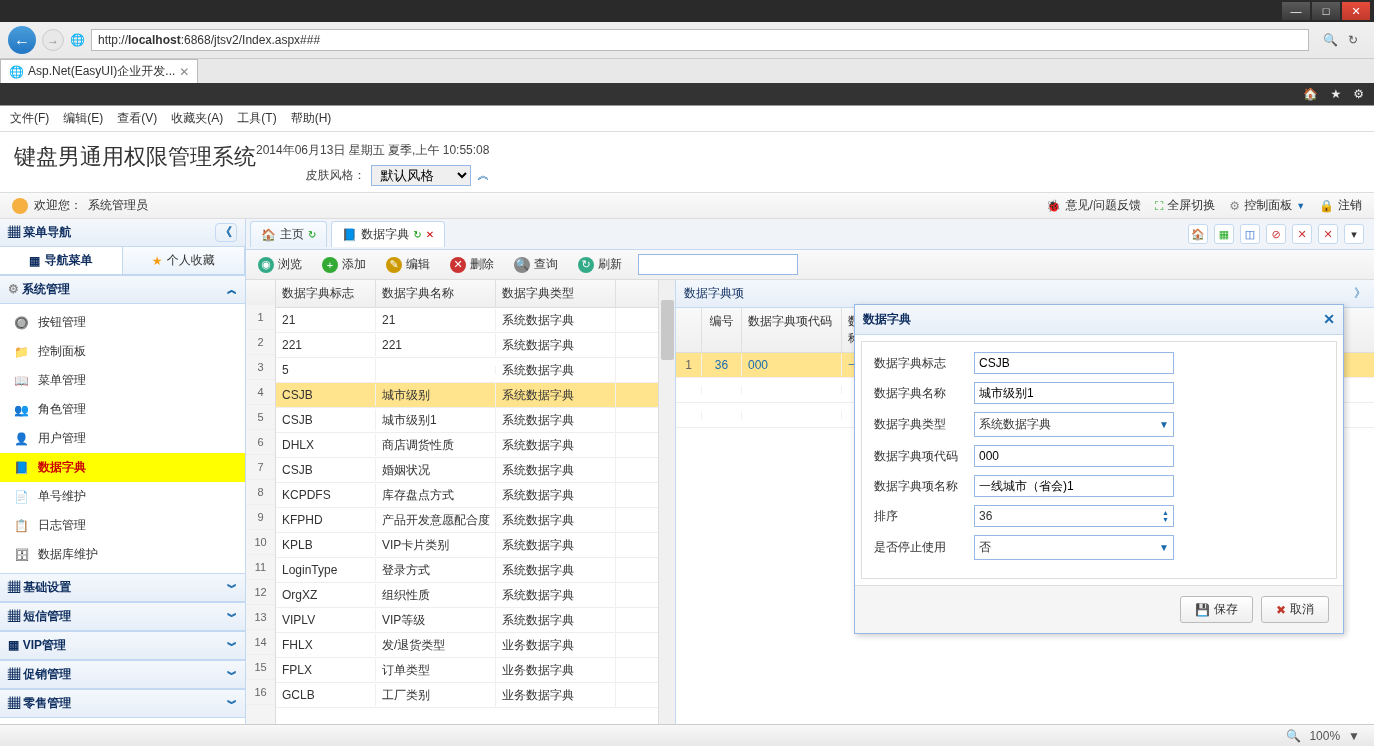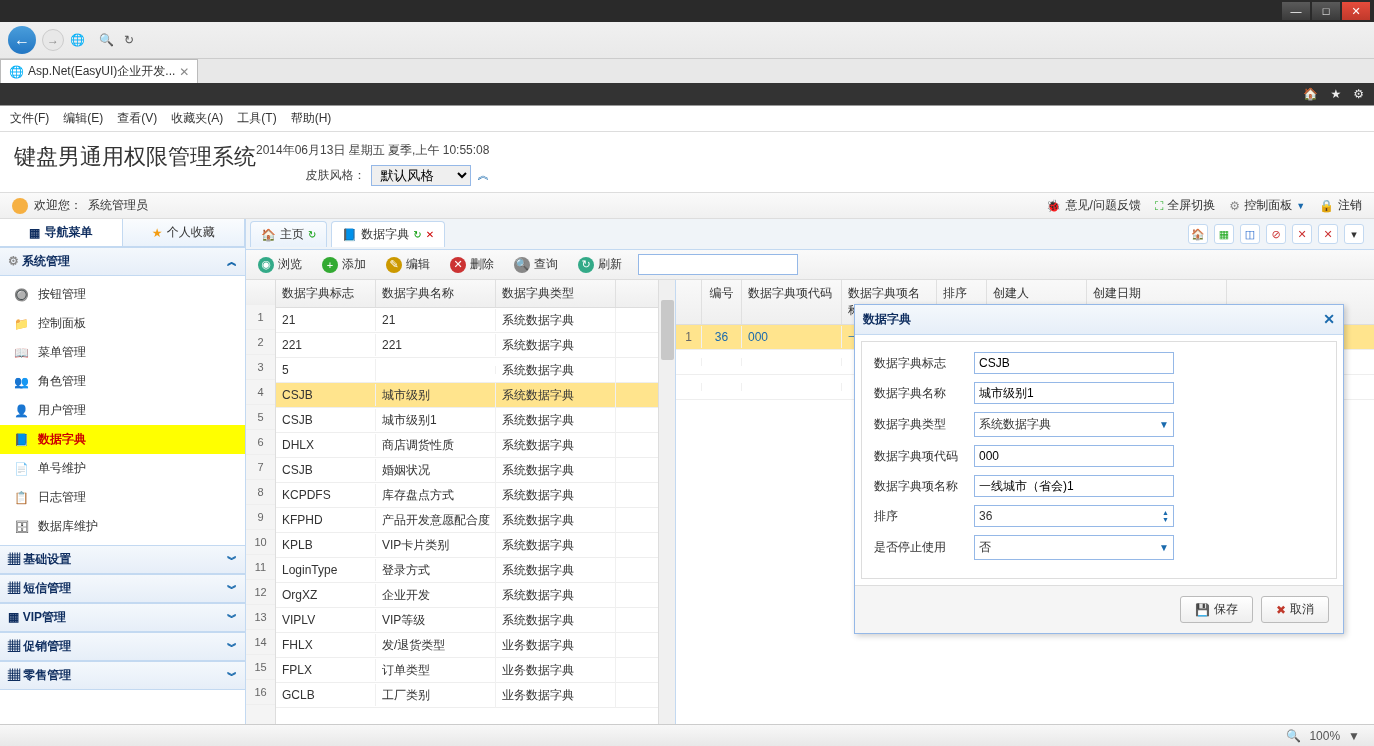--- a/index.html
+++ b/index.html
@@ -131,20 +131,23 @@
   <div class="win-btn min">—</div>
   <div class="win-btn max">□</div>
   <div class="win-btn close">✕</div>
 </div>
 
 <div class="browser-chrome">
   <div class="addr-bar">
     <div class="nav-back">←</div>
     <div class="nav-fwd">→</div>
     <span>🌐</span>
+    <div class="url-input">
+      <span>http://</span><b>localhost</b><span>:6868/jtsv2/Index.aspx###</span>
+    </div>
     <div class="addr-icons">
       <span>🔍</span>
       <span>↻</span>
     </div>
   </div>
   <div class="tab-strip">
     <div class="browser-tab">
       <span>🌐</span>
       <span>Asp.Net(EasyUI)企业开发...</span>
       <span class="tab-close">✕</span>
@@ -201,20 +204,24 @@
     <span class="tool-link">
         <span>🔒</span>
         <span>注销</span>
       </span>
   </div>
 </div>
 
 <div class="main">
 
   <div class="sidebar">
+    <div class="side-head">
+      <span><span>▦</span> <span>菜单导航</span></span>
+      <span class="side-collapse">《</span>
+    </div>
     <div class="side-tabs">
       <div class="side-tab active">
           <span>▦</span>
           <span>导航菜单</span>
         </div>
       <div class="side-tab">
           <span class="star-icon">★</span>
           <span>个人收藏</span>
         </div>
     </div>
@@ -419,21 +426,21 @@
                 <div class="gc w2">VIP卡片类别</div>
                 <div class="gc w3">系统数据字典</div>
               </div>
               <div class="grow">
                 <div class="gc w1">LoginType</div>
                 <div class="gc w2">登录方式</div>
                 <div class="gc w3">系统数据字典</div>
               </div>
               <div class="grow">
                 <div class="gc w1">OrgXZ</div>
-                <div class="gc w2">企业开发</div>
+                <div class="gc w2">组织性质</div>
                 <div class="gc w3">系统数据字典</div>
               </div>
               <div class="grow">
                 <div class="gc w1">VIPLV</div>
                 <div class="gc w2">VIP等级</div>
                 <div class="gc w3">系统数据字典</div>
               </div>
               <div class="grow">
                 <div class="gc w1">FHLX</div>
                 <div class="gc w2">发/退货类型</div>
@@ -450,20 +457,24 @@
                 <div class="gc w3">业务数据字典</div>
               </div>
             </div>
         </div>
         <div class="scroll-stub">
             <div class="scroll-thumb"></div>
           </div>
       </div>
 
       <div class="right-grid">
+        <div class="right-head">
+          <span>数据字典项</span>
+          <span style="color:#1a6aad;">》</span>
+        </div>
         <div class="right-table">
           <div class="grid-head" id="right-head">
               <div class="gh rw0">&nbsp;</div>
               <div class="gh rw1">编号</div>
               <div class="gh rw2">数据字典项代码</div>
               <div class="gh rw3">数据字典项名称</div>
               <div class="gh rw4">排序</div>
               <div class="gh rw5">创建人</div>
               <div class="gh rw6">创建日期</div>
             </div>

